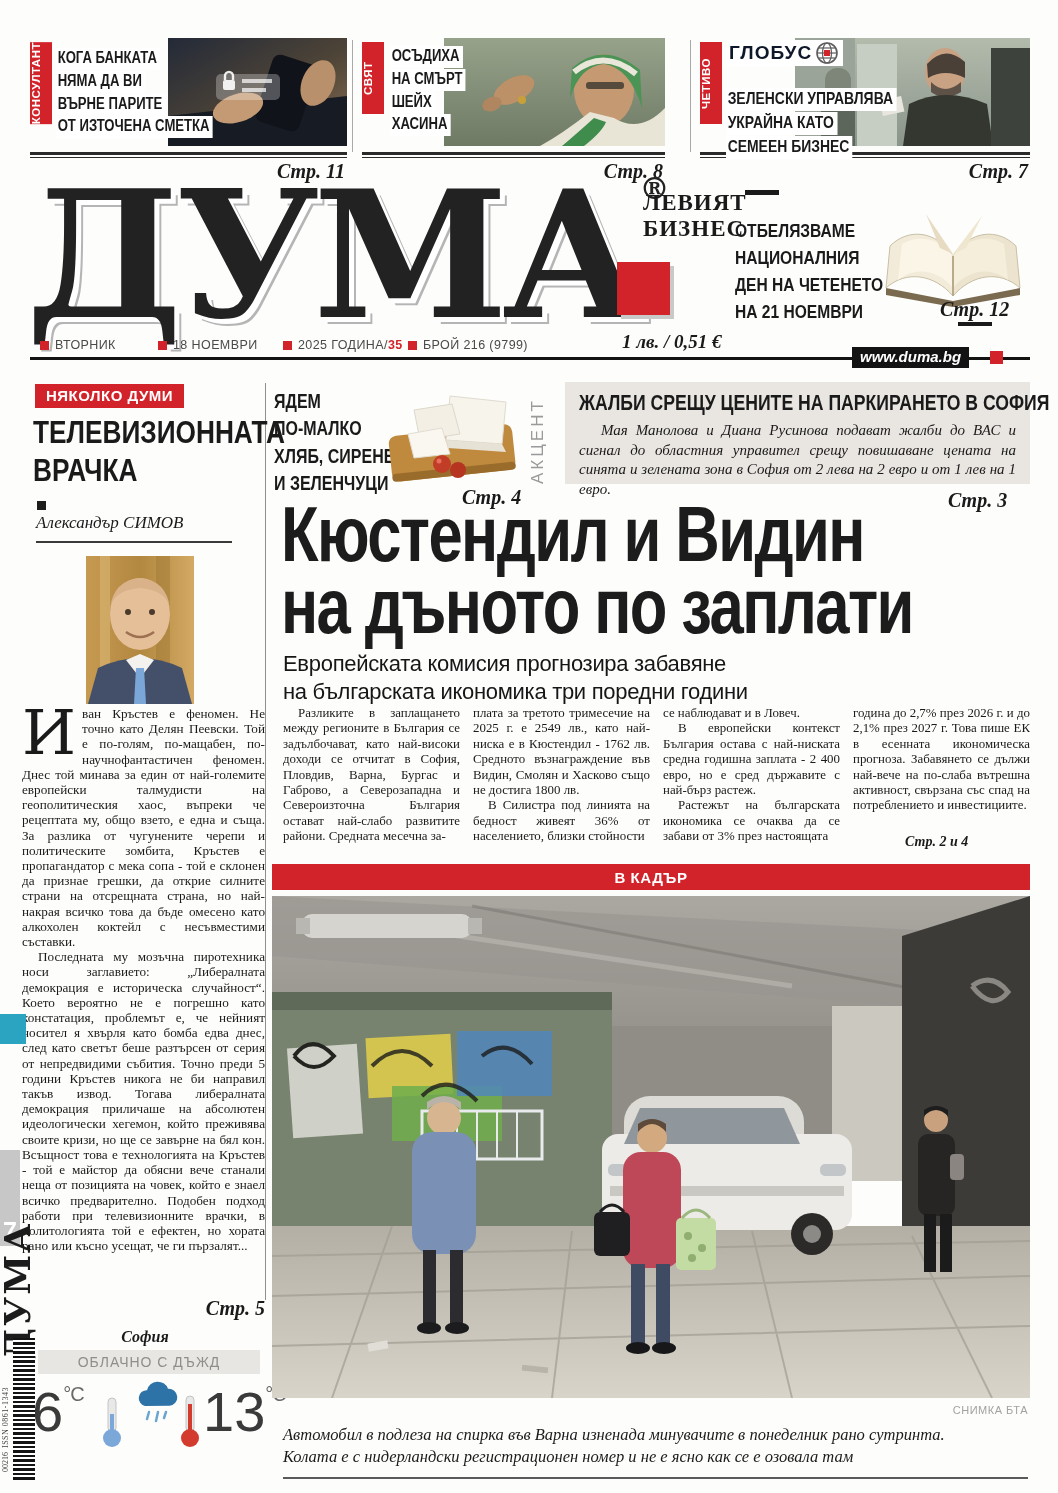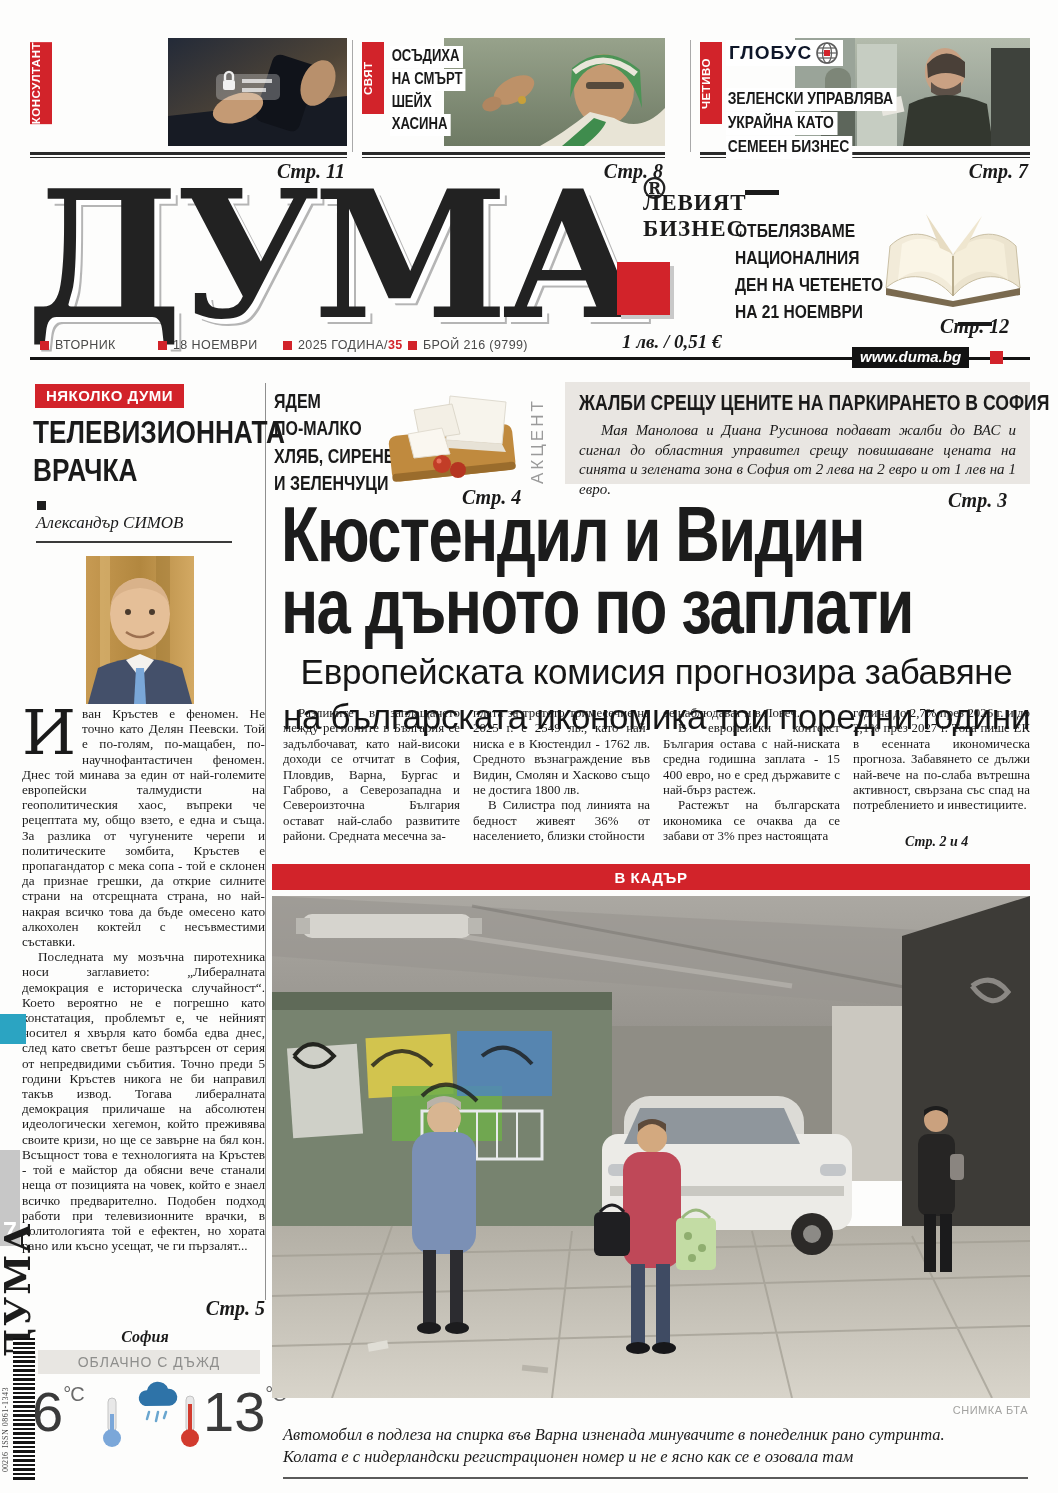--- a/index.html
+++ b/index.html
@@ -27,21 +27,21 @@
   
   .logo{position:absolute;left:26px;top:168px;font-family:"DejaVu Serif","Liberation Serif",serif;
         font-weight:bold;font-size:176px;line-height:1;letter-spacing:-6px;color:#222;
         text-shadow:5px 5px 0 #ffffff,7px 7px 0 #b5b5b5;}
   .logo .reg{font-size:30px;letter-spacing:0;vertical-align:118px;text-shadow:none;color:#222;}
   .tagline{position:absolute;left:643px;top:190px;font-weight:bold;font-size:23px;line-height:1.12;letter-spacing:1px;}
   .logo-dot{position:absolute;left:617px;top:262px;width:53px;height:53px;background:#d2232a;box-shadow:4px 4px 0 #c9c9c9;}
   .promo-dash{position:absolute;height:5px;background:#1a1a1a;width:34px;}
   .promo-title{position:absolute;left:735px;top:218px;font-size:19px;line-height:1.42;}
   .promo-title span{display:block;}
-  .promo-page{position:absolute;left:940px;top:298px;margin-top:17px;}
+  .promo-page{position:absolute;left:940px;top:298px;}
   .dl-item{position:absolute;top:338px;font-family:"Liberation Sans",sans-serif;font-size:12.5px;color:#4a4a4a;letter-spacing:.4px;}
   .dl-item .sq{display:inline-block;width:9px;height:9px;background:#d2232a;margin-right:6px;vertical-align:-1px;}
   .dl-red{color:#d2232a;font-weight:bold;}
   .price{position:absolute;left:622px;top:331px;font-weight:bold;font-style:italic;font-size:19px;}
   .blackrule{position:absolute;left:30px;top:357px;width:1000px;height:3px;background:#131313;}
   .site{position:absolute;left:852px;top:347px;background:#131313;color:#fff;font-weight:bold;font-style:italic;
         font-size:15px;font-family:"Liberation Sans",sans-serif;padding:1px 8px 3px;z-index:4;}
   .site-sq{position:absolute;left:990px;top:351px;width:13px;height:13px;background:#d2232a;z-index:4;}
 
   
@@ -92,22 +92,22 @@
              font-family:"Liberation Sans",sans-serif;font-size:17px;letter-spacing:3px;
              writing-mode:vertical-rl;transform:rotate(180deg);}
   .akc-box{position:absolute;left:565px;top:382px;width:465px;height:102px;background:#e9e6e2;}
   .akc-title{padding:9px 14px 3px;font-size:21.5px;text-align:right;}
   .akc-text{margin:2px 14px 0;font-style:italic;font-size:15px;line-height:1.3;text-align:justify;text-indent:22px;}
   .akc-page{position:absolute;left:948px;top:489px;}
 
   
   .headline{position:absolute;left:281px;top:498px;width:749px;line-height:.94;}
   .headline .hline{display:block;font-size:77px;letter-spacing:-2px;transform:scaleX(.8);transform-origin:0 50%;white-space:nowrap;color:#1c1c1c;}
-  .subhead{position:absolute;left:283px;top:650px;font-family:"Liberation Sans",sans-serif;font-size:35px;
-           line-height:1.28;color:#161616;letter-spacing:-.3px;text-align:center;}
+  .subhead{position:absolute;left:283px;top:650px;font-family:"Liberation Sans",sans-serif;font-size:22px;
+           line-height:1.28;color:#161616;letter-spacing:-.3px;}
   .subhead span{display:block;}
   .body-cols{position:absolute;left:283px;top:706px;width:747px;height:158px;display:flex;gap:13px;overflow:hidden;}
   .bcol{flex:1 1 0;font-size:12.9px;line-height:15.4px;text-align:justify;}
   .bcol p{margin:0;}
   .bcol p.ind{text-indent:15px;}
   .lead-page{position:absolute;left:905px;top:834px;}
 
   
   .kadar-bar{position:absolute;left:272px;top:864px;width:758px;height:26px;background:#d2232a;color:#fff;
              font-family:"Liberation Sans",sans-serif;font-weight:bold;font-size:15px;letter-spacing:.5px;
@@ -141,20 +141,26 @@
       <polygon points="0,78 179,58 179,108 0,108" fill="#171b24"></polygon>
       <rect x="95" y="20" width="46" height="70" rx="8" fill="#10131a" transform="rotate(18 118 55)"></rect>
       <ellipse cx="70" cy="70" rx="26" ry="14" fill="#c49a74" transform="rotate(-18 70 70)"></ellipse>
       <ellipse cx="150" cy="45" rx="16" ry="24" fill="#b8906c" transform="rotate(24 150 45)"></ellipse>
       <rect x="48" y="36" width="64" height="26" rx="5" fill="#ffffff" opacity=".28"></rect>
       <rect x="55" y="42" width="12" height="10" rx="2" fill="#fff" opacity=".9"></rect>
       <path d="M57,42 v-4 a4,4 0 0 1 8,0 v4" stroke="#fff" stroke-width="2.4" fill="none" opacity=".9"></path>
       <rect x="74" y="41" width="30" height="4" fill="#fff" opacity=".7"></rect>
         <rect x="74" y="50" width="24" height="4" fill="#fff" opacity=".7"></rect>
     </svg>
+    <div class="tz-head cond" style="left:26px;top:10px;">
+      <span class="cline">КОГА БАНКАТА</span>
+      <span class="cline">НЯМА ДА ВИ</span>
+      <span class="cline">ВЪРНЕ ПАРИТЕ</span>
+      <span class="cline">ОТ ИЗТОЧЕНА СМЕТКА</span>
+    </div>
     <div class="tz-rule"></div>
     <div class="tz-page pgref">Стр. 11</div>
   </div>
 
   <div class="vsep" style="left:352px;"></div>
 
   <div class="teaser" style="left:362px;width:303px;">
     <div class="tz-label" style="height:72px;">СВЯТ</div>
     <svg class="tz-photo" style="left:82px;width:221px;height:108px;" viewBox="0 0 221 108">
       <defs>
@@ -367,21 +373,21 @@
   <div class="body-cols">
     <div class="bcol">
       <p class="ind">Разликите в заплащането между регионите в България се задълбочават, като най-високи доходи се отчитат в София, Пловдив, Варна, Бургас и Габрово, а Северозападна и Североизточна България остават най-слабо развитите райони. Средната месечна за-</p>
     </div>
     <div class="bcol">
       <p>плата за третото тримесечие на 2025 г. е 2549 лв., като най-ниска е в Кюстендил - 1762 лв. Средното възнаграждение във Видин, Смолян и Хасково също не достига 1800 лв.</p>
       <p class="ind">В Силистра под линията на бедност живеят 36% от населението, близки стойности</p>
     </div>
     <div class="bcol">
       <p>се наблюдават и в Ловеч.</p>
-      <p class="ind">В европейски контекст България остава с най-ниската средна годишна заплата - 15 400 евро, но е сред държавите с най-бърз растеж.</p>
+      <p class="ind">В европейски контекст България остава с най-ниската средна годишна заплата - 2 400 евро, но е сред държавите с най-бърз растеж.</p>
       <p class="ind">Растежът на българската икономика се очаква да се забави от 3% през настоящата</p>
     </div>
     <div class="bcol">
       <p>година до 2,7% през 2026 г. и до 2,1% през 2027 г. Това пише ЕК в есенната икономическа прогноза. Забавянето се дължи най-вече на по-слаба вътрешна активност, свързана със спад на потреблението и инвестициите.</p>
     </div>
   </div>
   <div class="lead-page pgref" style="font-size:14px;">Стр. 2 и 4</div>
 
   <div class="kadar-bar">В КАДЪР</div>
   <svg class="photo-main" viewBox="0 0 758 502">

